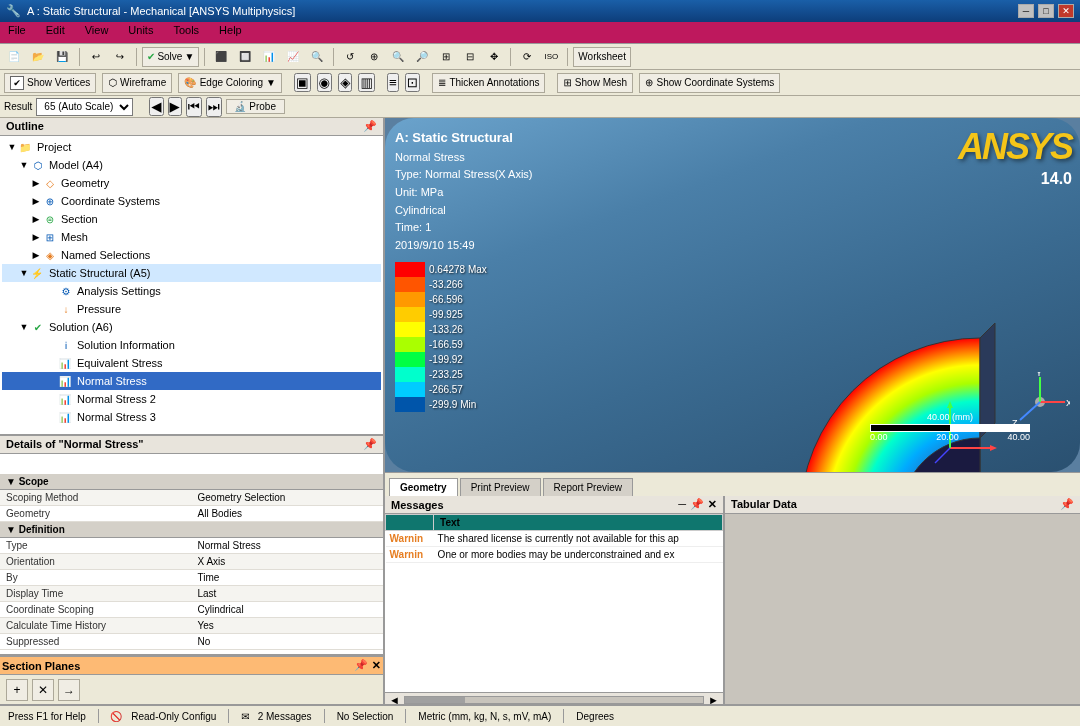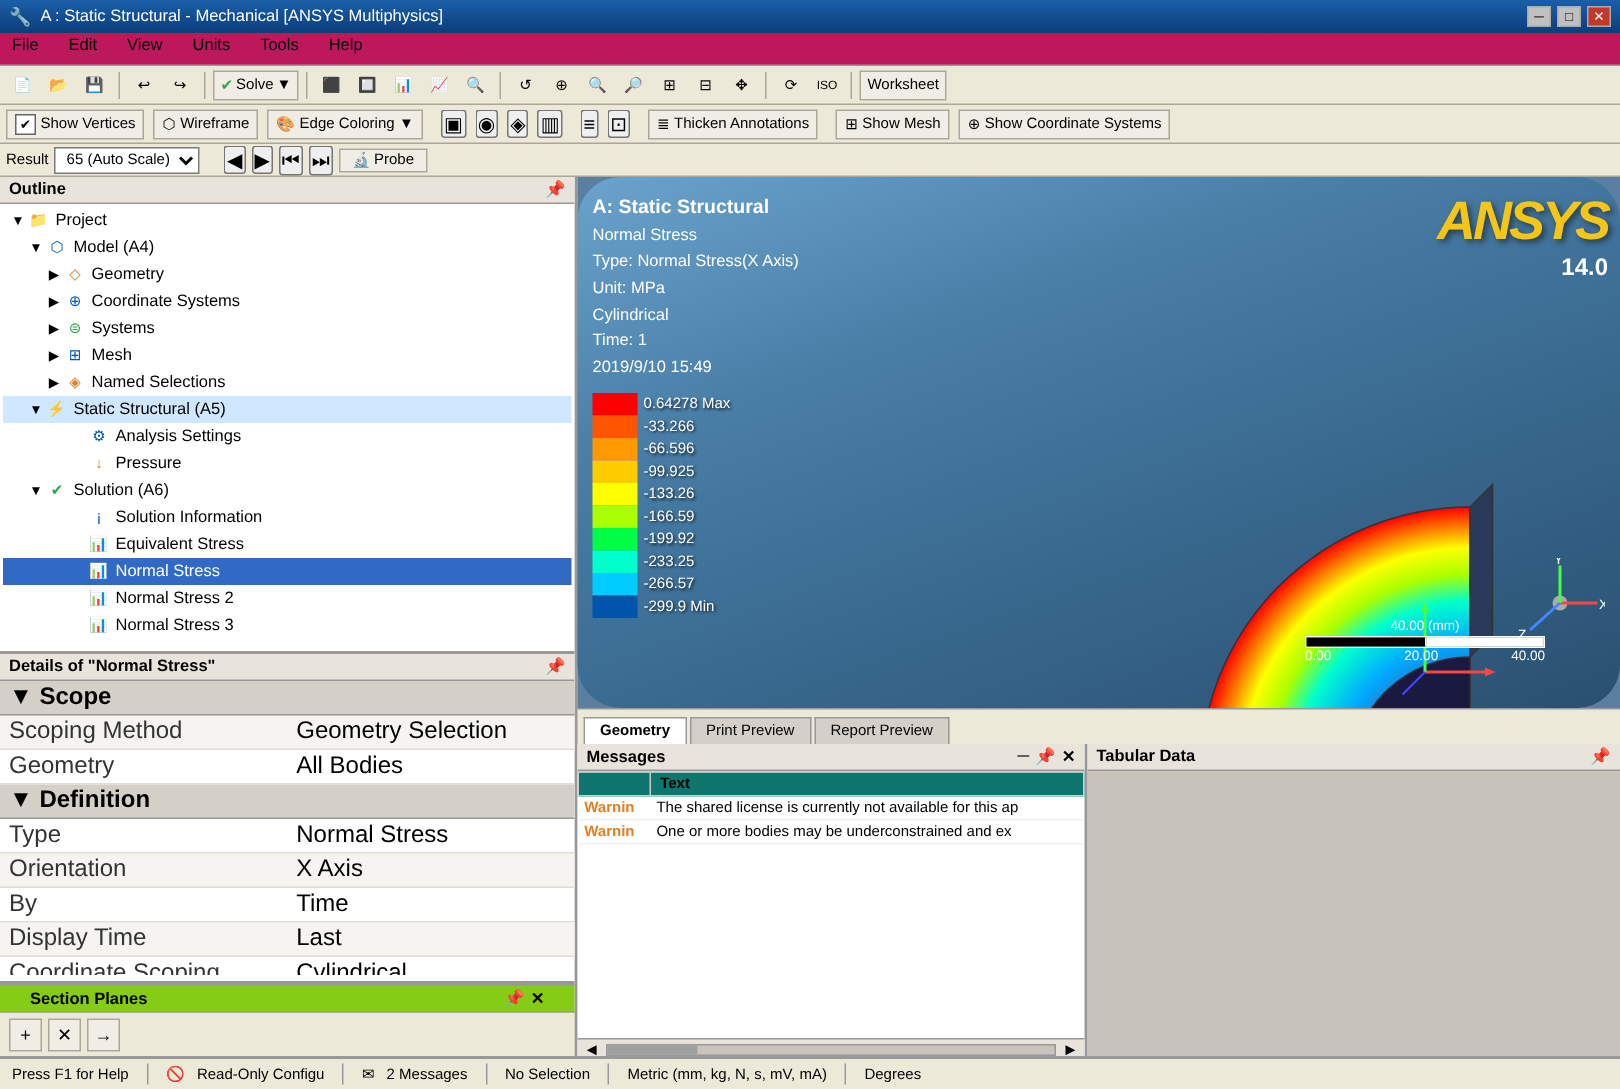--- a/index.html
+++ b/index.html
@@ -48,30 +48,30 @@
     .icon-folder { color: #f5a623; }
     .icon-green { color: #28a745; }
     .icon-blue { color: #0056b3; }
     .icon-orange { color: #e67e22; }
     .icon-chart { color: #8e44ad; }
 
     
     #details-panel { background: white; height: 220px; min-height: 220px; border-bottom: 2px solid #999; overflow: hidden; }
     #details-header { background: #e8e4dc; border-bottom: 1px solid #999; padding: 2px 6px; font-size: 11px; font-weight: bold; display: flex; justify-content: space-between; }
     #details-content { overflow-y: auto; height: calc(100% - 22px); }
-    .details-table { width: 100%; border-collapse: collapse; font-size: 16px; }
+    .details-table { width: 100%; border-collapse: collapse; font-size: 10px; margin-top: 20px; }
     .details-table .section-row td { background: #d4d0c8; font-weight: bold; padding: 2px 6px; border-bottom: 1px solid #999; }
     .details-table td { padding: 2px 6px; border-bottom: 1px solid #e0ddd6; }
     .details-table tr:nth-child(even) { background: #f5f4f0; }
     .details-table .key-col { width: 50%; color: #333; }
     .details-table .val-col { width: 50%; color: #000; }
 
     
     #section-planes { height: 70px; background: #ece9d8; }
-    #section-header { background: #84cc16; border-bottom: 1px solid #999; border-top: 1px solid #999; padding: 2px 20px; font-size: 11px; font-weight: bold; display: flex; justify-content: space-between; align-items: center; }
+    #section-header { background: #fdba74; border-bottom: 1px solid #999; border-top: 1px solid #999; padding: 2px 2px; font-size: 11px; font-weight: bold; display: flex; justify-content: space-between; align-items: center; }
     #section-tools { display: flex; align-items: center; gap: 4px; padding: 4px 6px; }
     .sec-btn { width: 22px; height: 22px; border: 1px solid #aca899; background: #f0ede4; cursor: pointer; display: flex; align-items: center; justify-content: center; font-size: 12px; }
 
     
     #right-panel { flex: 1; display: flex; flex-direction: column; background: #5a7fa0; }
 
     
     #viewport { flex: 1; position: relative; background: linear-gradient(160deg, #6ba3cc 0%, #4a7fa8 30%, #3a6a90 60%, #2a5070 100%); overflow: hidden; border-radius: 29px; }
     #viewport-title { position: absolute; top: 10px; left: 10px; color: white; font-size: 11px; line-height: 1.6; }
     #viewport-title .v-title { font-size: 13px; font-weight: bold; }
@@ -277,21 +277,21 @@
           <span class="tree-indent" style="width:28px"></span>
           <span class="tree-arrow">▶</span>
           <span class="tree-icon icon-blue">⊕</span>
           <span>Coordinate Systems</span>
         </div>
 
         <div class="tree-item">
           <span class="tree-indent" style="width:28px"></span>
           <span class="tree-arrow">▶</span>
           <span class="tree-icon icon-green">⊜</span>
-          <span>Systems</span>
+          <span>Section</span>
         </div>
 
         <div class="tree-item">
           <span class="tree-indent" style="width:28px"></span>
           <span class="tree-arrow">▶</span>
           <span class="tree-icon icon-blue">⊞</span>
           <span>Mesh</span>
         </div>
 
         <div class="tree-item">
@@ -404,20 +404,24 @@
             <td class="key-col">Display Time</td>
             <td class="val-col">Last</td>
           </tr>
           <tr>
             <td class="key-col">Coordinate Scoping</td>
             <td class="val-col">Cylindrical</td>
           </tr>
           <tr>
             <td class="key-col">Calculate Time History</td>
             <td class="val-col">Yes</td>
+          </tr>
+          <tr>
+            <td class="key-col">Suppressed</td>
+            <td class="val-col">No</td>
           </tr>
         </tbody>
           </table>
       </div>
     </div>
 
     <div id="section-planes">
       <div id="section-header">
         <span>Section Planes</span>
         <div style="display:flex;gap:4px;align-items:center;">

